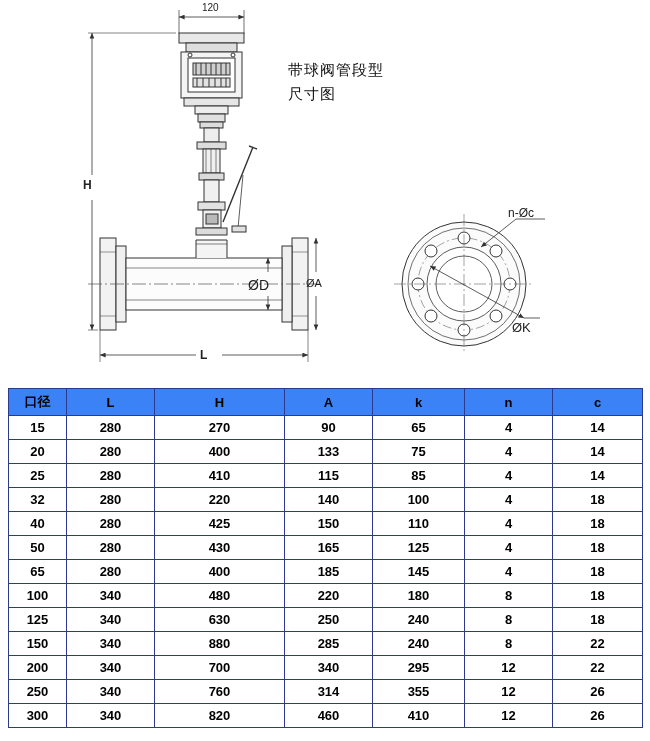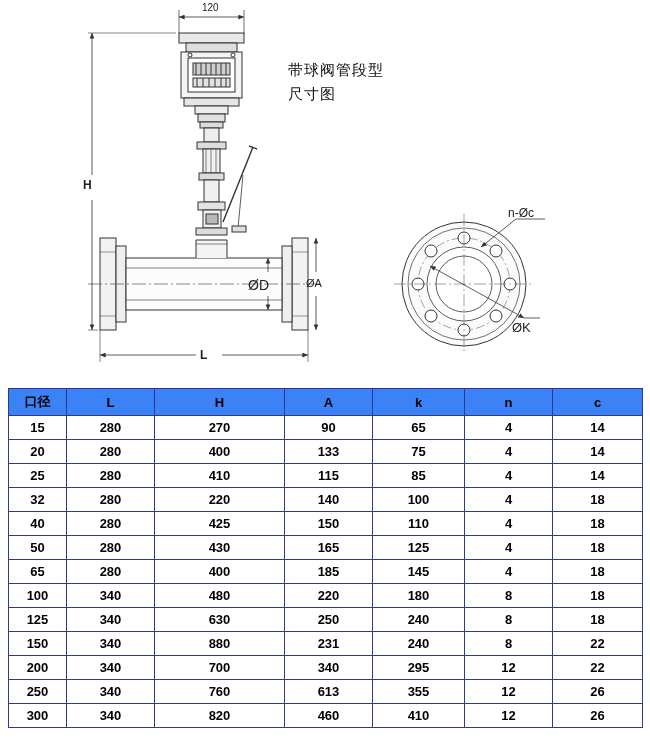--- a/index.html
+++ b/index.html
@@ -359,39 +359,39 @@
           <td>630</td>
           <td>250</td>
           <td>240</td>
           <td>8</td>
           <td>18</td>
         </tr>
         <tr>
           <td>150</td>
           <td>340</td>
           <td>880</td>
-          <td>231</td>
+          <td>285</td>
           <td>240</td>
           <td>8</td>
           <td>22</td>
         </tr>
         <tr>
           <td>200</td>
           <td>340</td>
           <td>700</td>
           <td>340</td>
           <td>295</td>
           <td>12</td>
           <td>22</td>
         </tr>
         <tr>
           <td>250</td>
           <td>340</td>
           <td>760</td>
-          <td>613</td>
+          <td>314</td>
           <td>355</td>
           <td>12</td>
           <td>26</td>
         </tr>
         <tr>
           <td>300</td>
           <td>340</td>
           <td>820</td>
           <td>460</td>
           <td>410</td>

